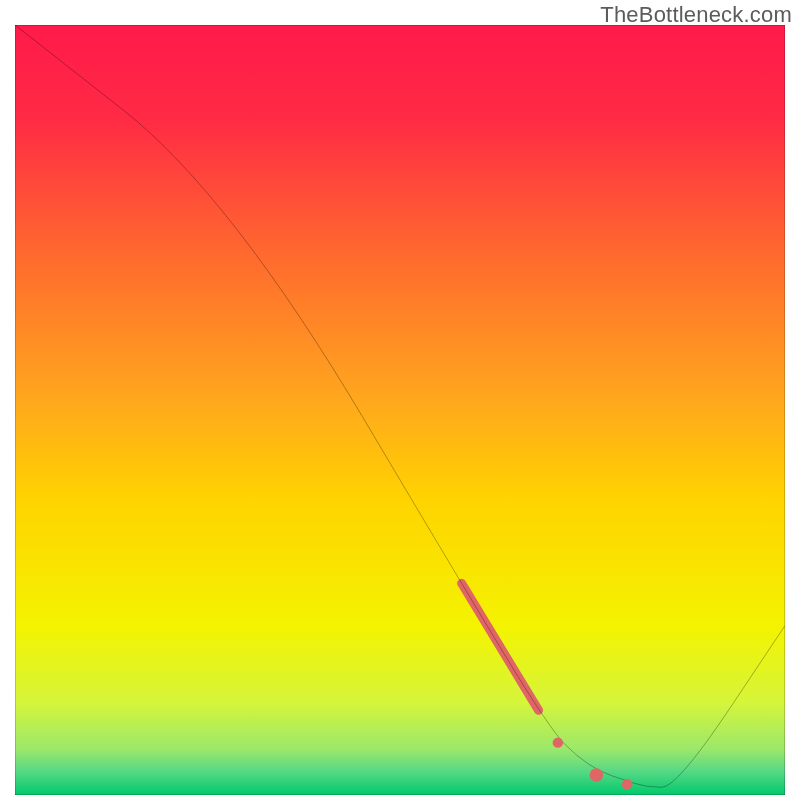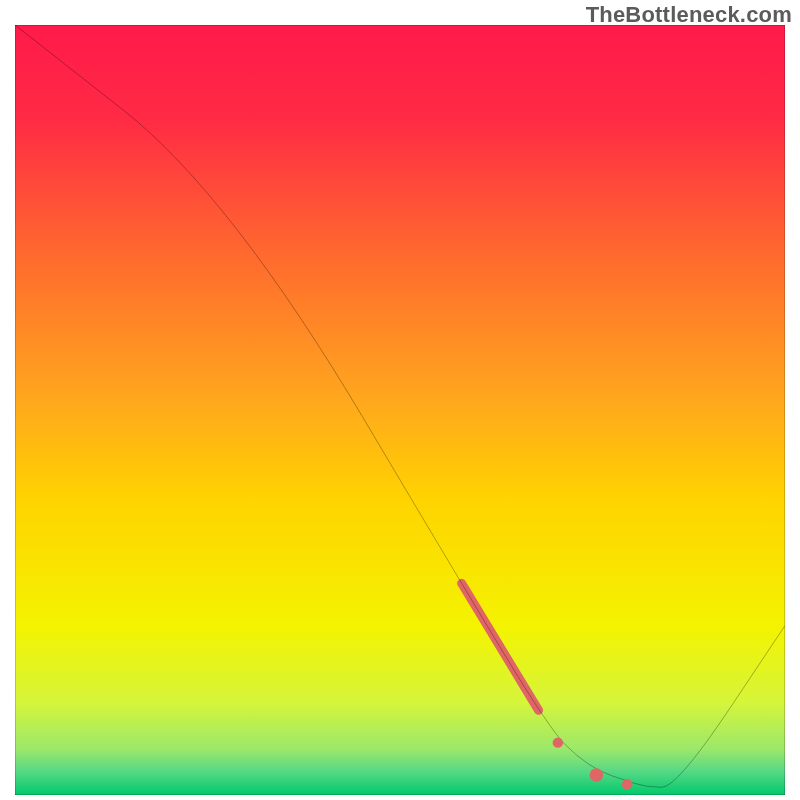--- a/index.html
+++ b/index.html
@@ -16,21 +16,21 @@
     width: 800px;
     height: 800px;
     box-sizing: border-box;
   }
   .watermark {
     position: absolute;
     top: 2px;
     right: 8px;
     font-size: 22px;
     color: #5b5b5b;
-    font-weight: 700;
+    font-weight: 400;
     letter-spacing: 0.2px;
     z-index: 5;
   }
   svg.chart {
     position: absolute;
     left: 15px;
     top: 25px;
     width: 770px;
     height: 770px;
   }

